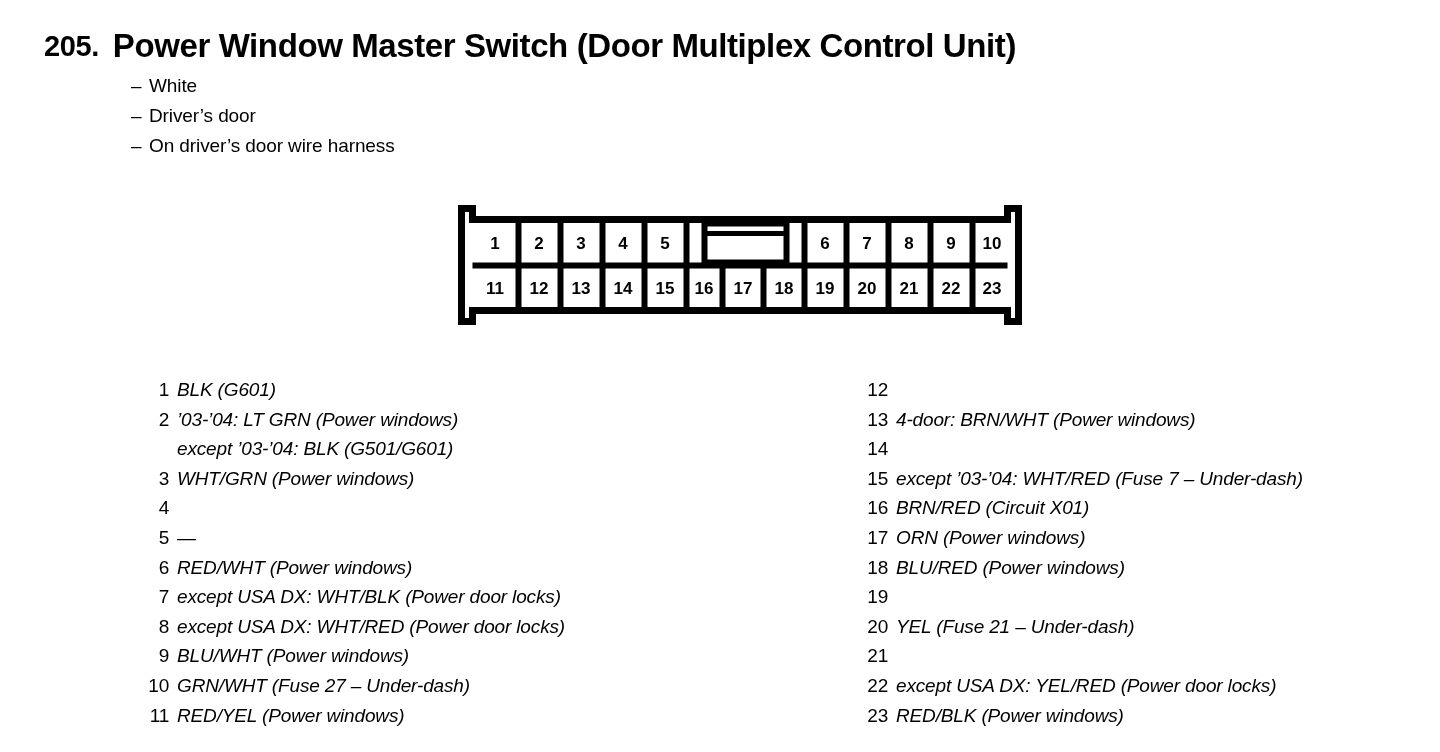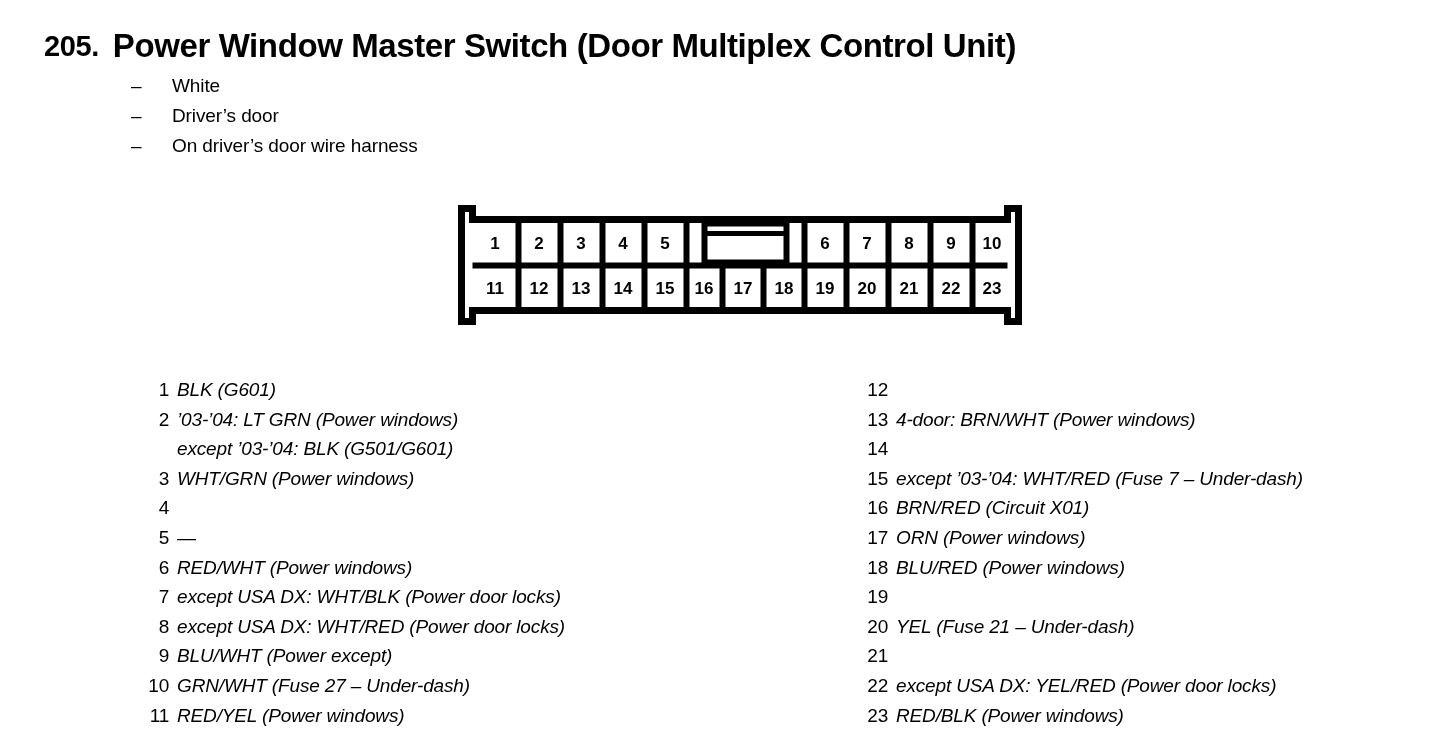--- a/index.html
+++ b/index.html
@@ -49,21 +49,20 @@
     font-size: 19px;
     line-height: 30px;
     white-space: nowrap;
   }
   .subtitle-dash {
     width: 18px;
     flex: 0 0 18px;
   }
   .subtitle-text {
     letter-spacing: -0.1px;
-    margin-left: 23px;
   }
 
   
   .connector {
     position: absolute;
     left: 452px;
     top: 205px;
     width: 585px;
     height: 125px;
   }
@@ -236,21 +235,21 @@
     <div class="pin-row">
       <span class="pin-no">7</span>
       <span class="pin-desc">except USA DX: WHT/BLK (Power door locks)</span>
     </div>
     <div class="pin-row">
       <span class="pin-no">8</span>
       <span class="pin-desc">except USA DX: WHT/RED (Power door locks)</span>
     </div>
     <div class="pin-row">
       <span class="pin-no">9</span>
-      <span class="pin-desc">BLU/WHT (Power except)</span>
+      <span class="pin-desc">BLU/WHT (Power windows)</span>
     </div>
     <div class="pin-row">
       <span class="pin-no">10</span>
       <span class="pin-desc">GRN/WHT (Fuse 27 – Under-dash)</span>
     </div>
     <div class="pin-row">
       <span class="pin-no">11</span>
       <span class="pin-desc">RED/YEL (Power windows)</span>
     </div>
   </div>

